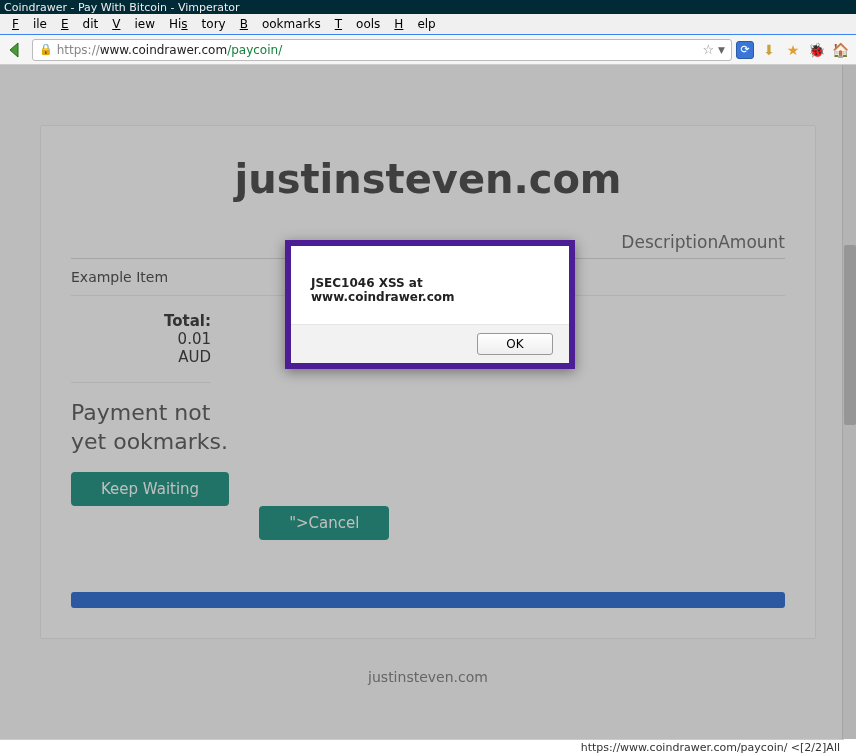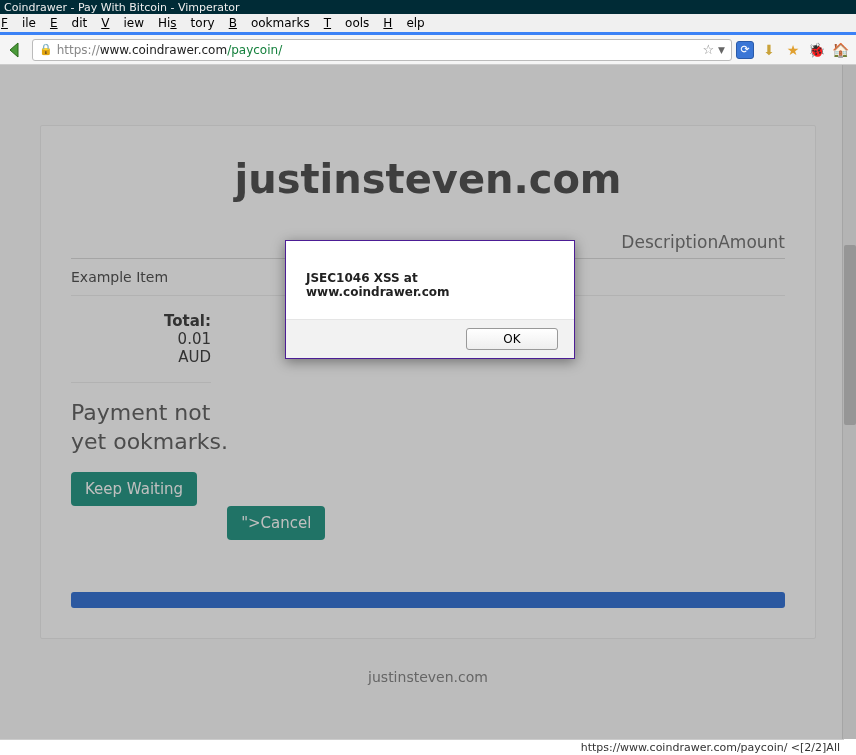--- a/index.html
+++ b/index.html
@@ -2,21 +2,21 @@
 <html><head>
 <meta charset="utf-8">
 <style>
 * { margin: 0; padding: 0; box-sizing: border-box; font-family: "DejaVu Sans", Arial, sans-serif; }
 body { width: 856px; height: 755px; background: #fff; overflow: hidden; position: relative; }
 
 
 .titlebar { background: #002b36; color: #eee; font-size: 11px; padding: 1px 4px; height: 14px; display: flex; align-items: flex-start; text-align: left; }
 
 
-.menubar { background: #f0f0f0; height: 21px; display: flex; align-items: center; padding: 0 1px; font-size: 12px; border-bottom: 3px solid #3b82f6; }
+.menubar { background: #f0f0f0; height: 21px; display: flex; align-items: center; padding: 0 12px; font-size: 12px; border-bottom: 1px solid #3b82f6; }
 .menubar span { margin-right: 14px; cursor: default; }
 .menubar .u { text-decoration: underline; }
 
 
 .toolbar { background: #f5f5f5; height: 30px; display: flex; align-items: center; padding: 0 6px; border-bottom: 1px solid #ccc; }
 .back-btn { width: 20px; height: 20px; margin-right: 6px; }
 .urlbox { flex: 1; height: 22px; border: 1px solid #bbb; border-radius: 3px; background: #fff; display: flex; align-items: center; padding: 0 6px; font-size: 12px; color: #555; }
 .urlbox .lock { margin-right: 4px; font-size: 11px; color: #555; }
 .urlbox .proto { color: #888; }
 .urlbox .host { color: #222; }
@@ -31,35 +31,35 @@
 .dim { position: absolute; inset: 0; background: rgba(0,0,0,0.25); z-index: 5; }
 .page { position: absolute; inset: 0; background: #fbfbfb; overflow: hidden; }
 
 .card { margin: 60px 40px 0 40px; background: #fff; border: 1px solid #eee; border-radius: 2px; padding: 20px 30px 30px 30px; position: relative; }
 .brand { text-align: center; font-size: 40px; font-weight: 600; color: #555; margin: 10px 0 30px 0; }
 .thead { display: flex; justify-content: flex-end; font-size: 17px; font-weight: 400; color: #777; padding-bottom: 6px; border-bottom: 1px solid #ddd; }
 .trow { display: flex; justify-content: space-between; font-size: 14px; color: #555; padding: 10px 0; border-bottom: 1px solid #eee; }
 .totals { width: 140px; text-align: right; font-size: 15px; color: #444; padding: 16px 0; border-bottom: 1px solid #eee; }
 .totals .lbl { font-weight: 700; }
 .paystatus { font-size: 22px; color: #666; padding: 16px 0; line-height: 1.3; width: 180px; }
-.btn { background: #2b9a88; color: #fff; border: none; border-radius: 4px; padding: 8px 14px; font-size: 15px; cursor: pointer; }
+.btn { background: #2b9a88; color: #fff; border: none; border-radius: 4px; padding: 8px 30px; font-size: 15px; cursor: pointer; }
 .btn2 { margin-left: 30px; margin-top: 34px; position: absolute; }
 .btnwrap { position: relative; height: 80px; }
 .progress { height: 16px; background: #3a76d6; border-radius: 3px; margin-top: 40px; }
 
 .footer { text-align: center; font-size: 14px; color: #888; margin-top: 30px; }
 
 .scrollbar { position: absolute; right: 0; top: 0; width: 14px; height: 100%; background: #f0f0f0; border-left: 1px solid #ddd; z-index: 2; }
 .scrollthumb { position: absolute; top: 180px; left: 1px; width: 12px; height: 180px; background: #c8c8c8; border-radius: 2px; }
 
 
-.alert { position: absolute; left: 285px; top: 175px; width: 290px; background: #fff; border: 1px solid #4c1d95; z-index: 20; box-shadow: 0 3px 12px rgba(0,0,0,0.4); }
+.alert { position: absolute; left: 285px; top: 175px; width: 290px; background: #fff; border: 6px solid #4c1d95; z-index: 20; box-shadow: 0 3px 12px rgba(0,0,0,0.4); }
 .alert-body { padding: 30px 20px 20px 20px; font-size: 12px; font-weight: 600; color: #222; text-align: left; min-height: 70px; }
 .alert-foot { background: #f2f2f2; padding: 8px 16px; text-align: right; border-top: 1px solid #e5e5e5; }
-.alert-foot button { width: 92px; height: 22px; font-size: 12px; border: 1px solid #999; border-radius: 3px; background: linear-gradient(#fff,#eee); cursor: pointer; }
+.alert-foot button { width: 76px; height: 22px; font-size: 12px; border: 1px solid #999; border-radius: 3px; background: linear-gradient(#fff,#eee); cursor: pointer; }
 
 
 .statusbar { position: absolute; bottom: 0; left: 0; right: 12px; height: 16px; background: #fff; border-top: 1px solid #ccc; font-size: 11px; color: #333; display: flex; align-items: center; justify-content: flex-end; padding: 0 4px; font-family: monospace; }
 </style>
 </head>
 <body>
 
 <div class="titlebar">
   <span>Coindrawer - Pay With Bitcoin - Vimperator</span>
 </div>

